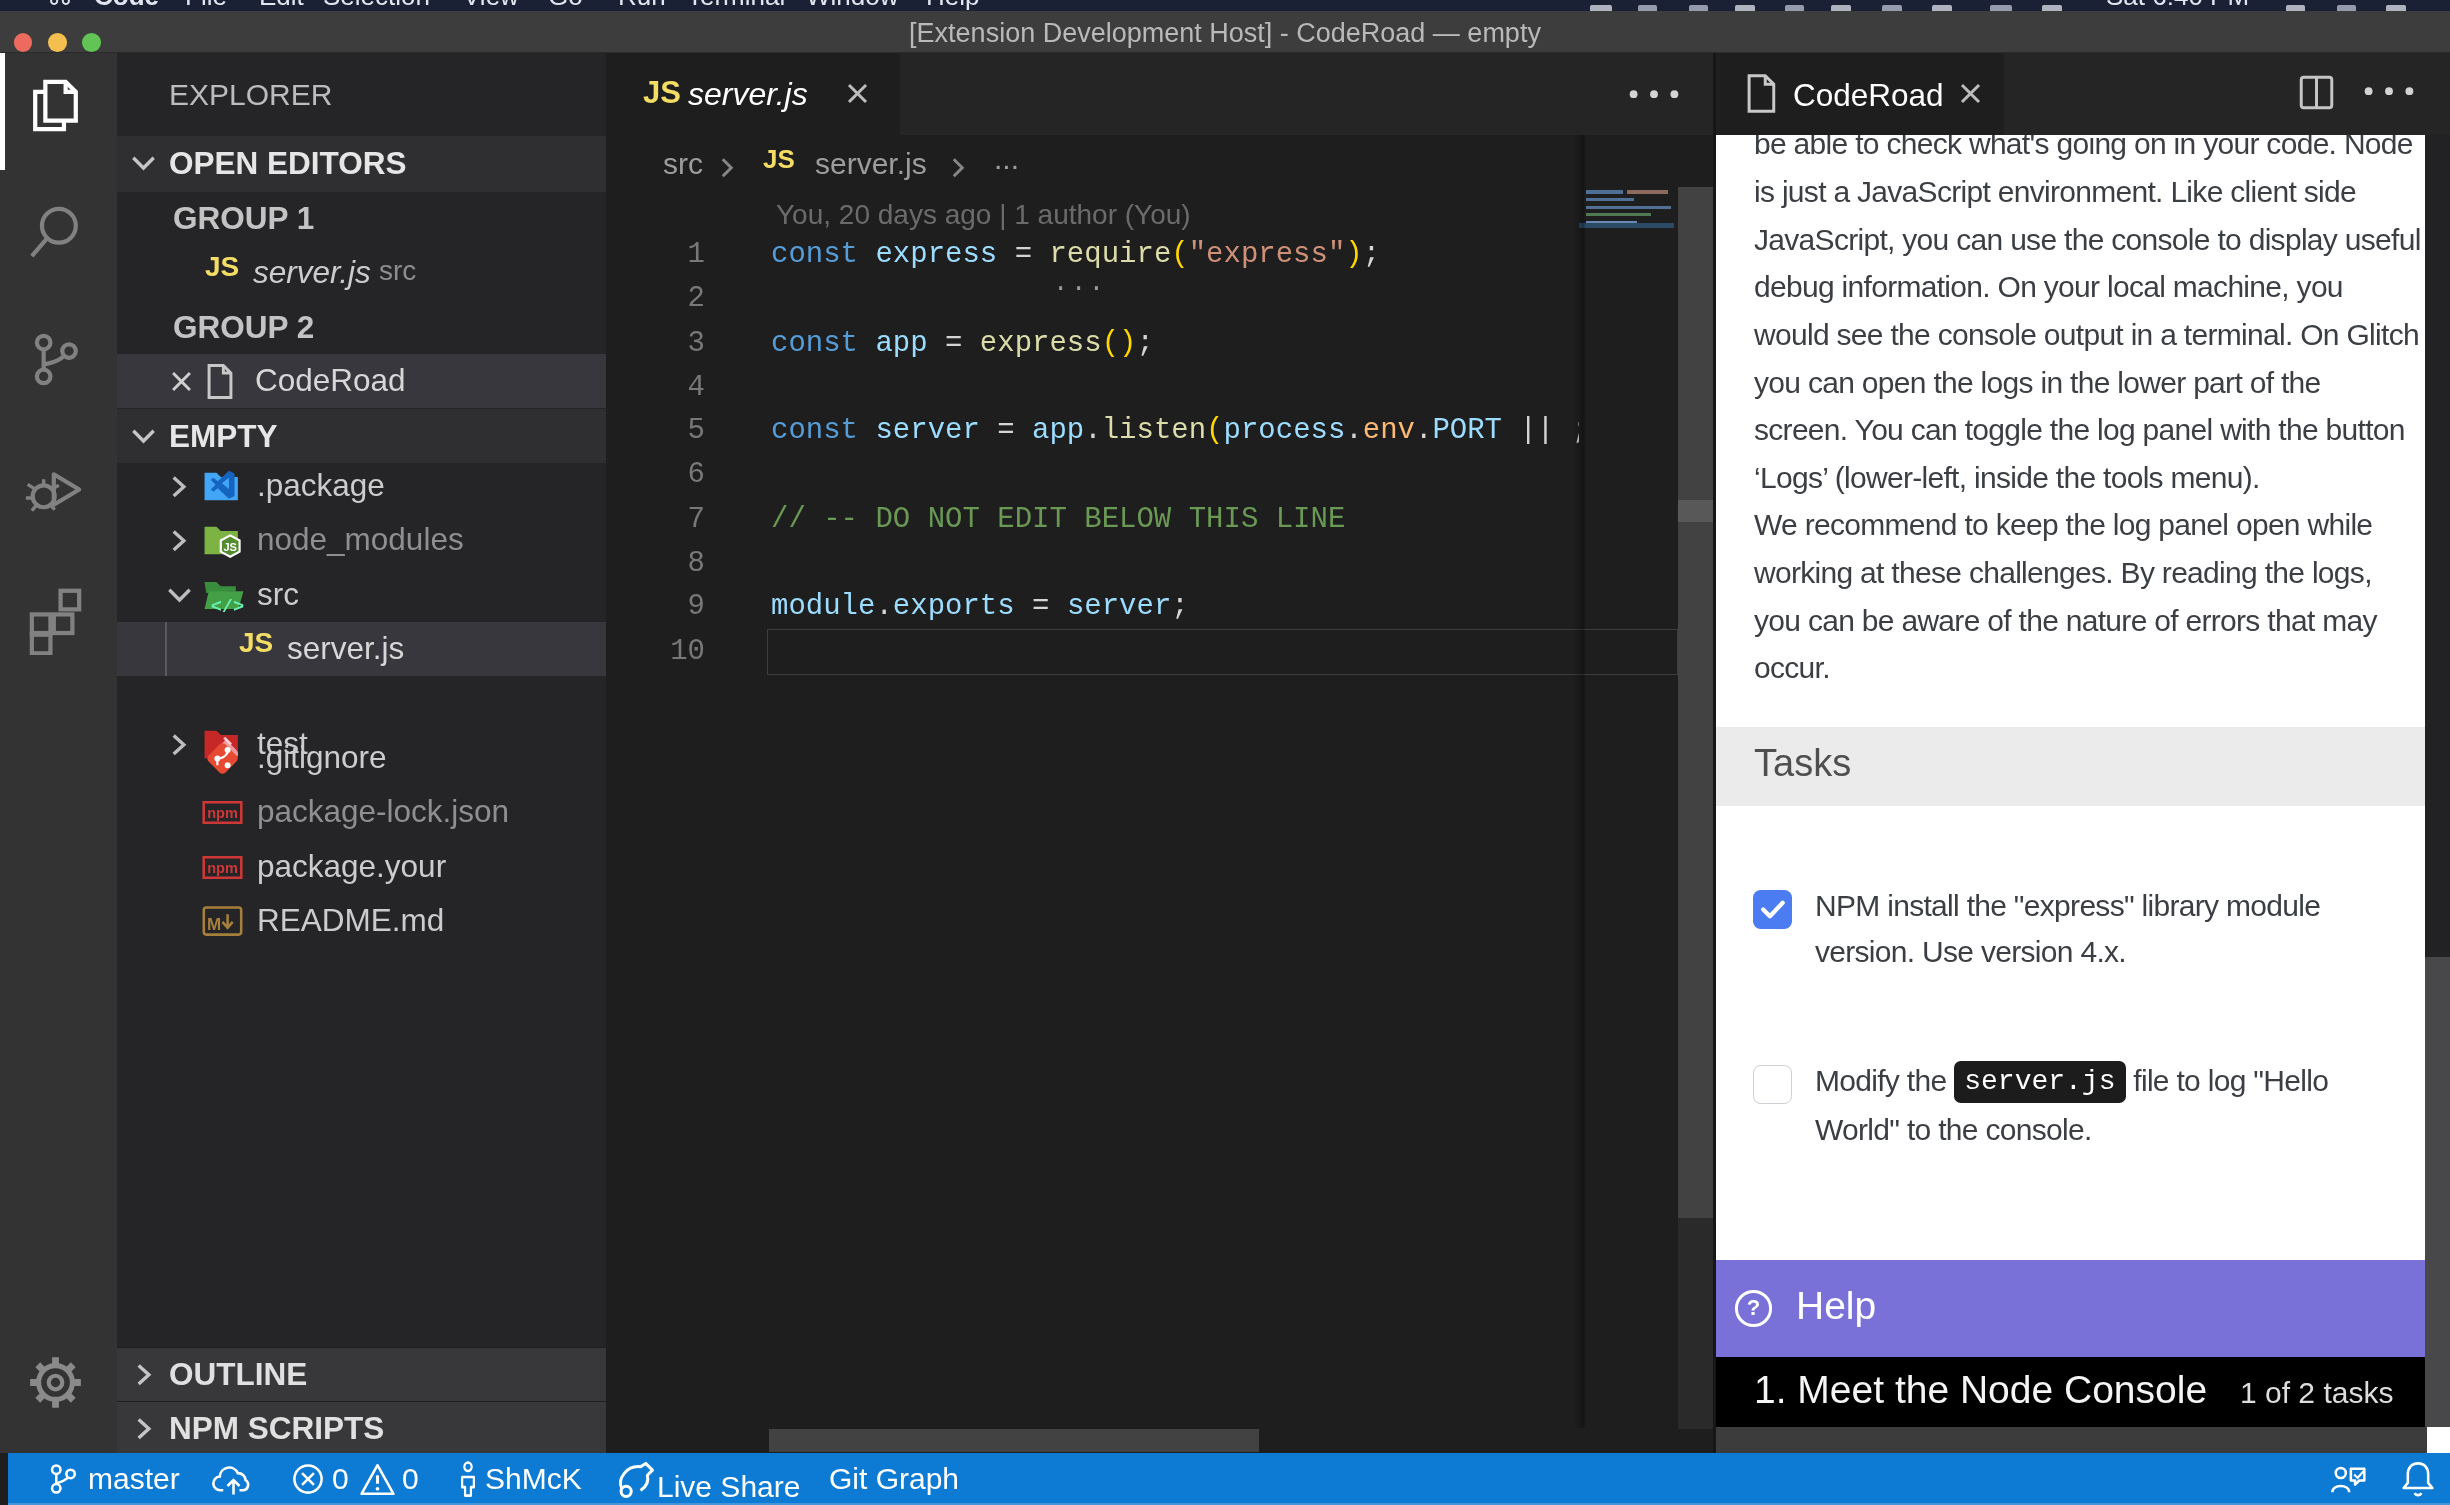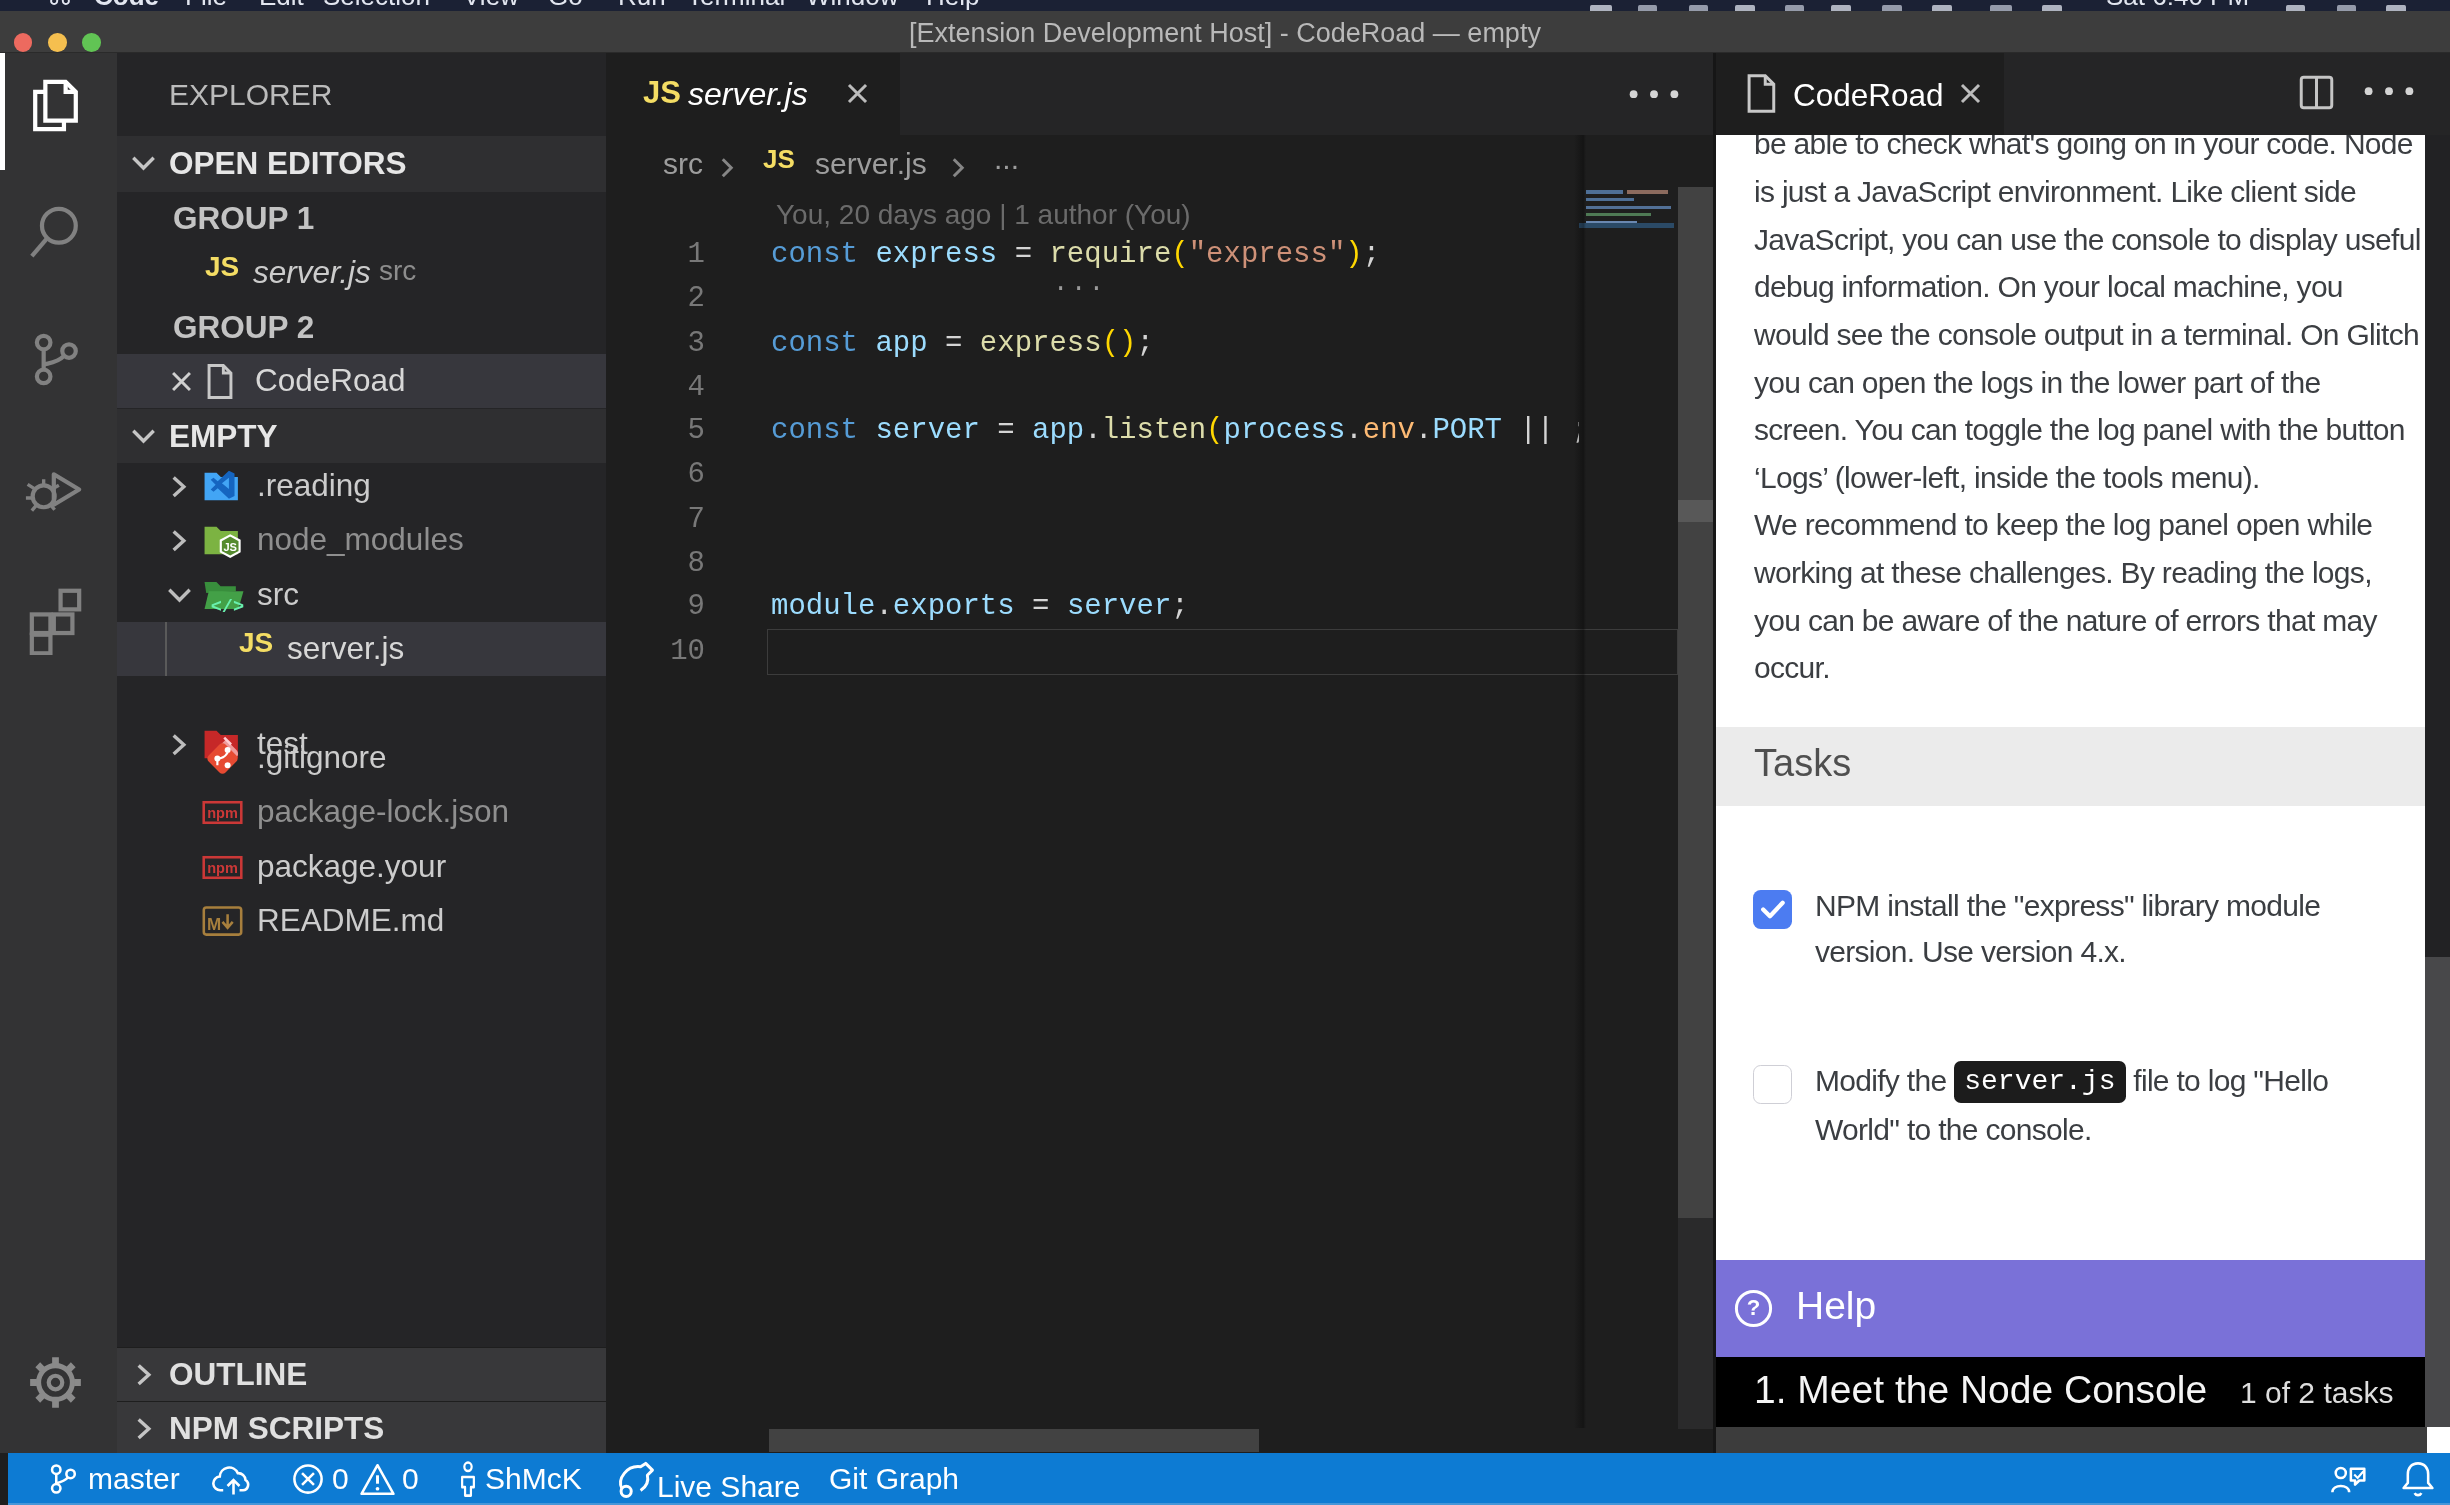--- a/index.html
+++ b/index.html
@@ -132,21 +132,21 @@
   </div>
 
   <div class="abs" style="left:0;top:406px;width:489px;height:54px;">
     <svg class="abs" style="left:49px;top:14.5px;" width="25.5" height="25.5" viewBox="0 0 30 30">
         <path d="M9 4 l12 11 l-12 11" stroke="#bdbdbd" stroke-width="4" fill="none"></path>
       </svg>
     <svg class="abs" style="left:85px;top:6.8px;" width="41" height="41" viewBox="0 0 48 48">
       <path d="M3 8 h14 l5 5 h20 v27 h-39 z" fill="#42a5f5"></path>
       <path d="M36 14 L20 29 l-6 -5 -4 3 7 7 -7 7 4 3 6 -5 16 15 8 -4 V18 z M36 24 v16 l-10 -8 z" fill="#1565c0" transform="translate(2,-6) scale(0.82)"></path>
     </svg>
-    <div class="abs" style="left:140px;top:7.7px;font-size:31.5px;color:#cccccc;">.reading</div>
+    <div class="abs" style="left:140px;top:7.7px;font-size:31.5px;color:#cccccc;">.package</div>
   </div>
 
   <div class="abs" style="left:0;top:460px;width:489px;height:54px;">
     <svg class="abs" style="left:49px;top:14.5px;" width="25.5" height="25.5" viewBox="0 0 30 30">
         <path d="M9 4 l12 11 l-12 11" stroke="#bdbdbd" stroke-width="4" fill="none"></path>
       </svg>
     <svg class="abs" style="left:85px;top:6.8px;" width="41" height="41" viewBox="0 0 48 48">
       <path d="M3 8 h14 l5 5 h20 v27 h-39 z" fill="#7cb342"></path>
       <path d="M33 18 l11 6 v13 l-11 6 -11 -6 V24 z" fill="#558b2f" stroke="#ffffff" stroke-width="2.5"></path>
       <text x="33" y="36" font-size="13" fill="#ffffff" text-anchor="middle" font-family="Liberation Sans" font-weight="bold">JS</text>
@@ -281,20 +281,21 @@
       <div class="abs" style="right:0;top:397px;">9</div>
       <div class="abs" style="right:0;top:442px;">10</div>
     </div>
 
     <div class="abs" style="left:160px;top:436px;width:911px;height:46px;border:1.7px solid #3c3c3c;"></div>
 
     <div class="abs" style="left:164px;top:0;width:808px;height:510px;overflow:hidden;color:#d4d4d4;white-space:nowrap;">
       <div class="abs" style="left:0;top:45px;"><span style="color:#569cd6">const</span> <span style="color:#9cdcfe">express</span> = <span style="color:#dcdcaa">require</span><span style="color:#ffd700">(</span><span style="color:#ce9178">"express"</span><span style="color:#ffd700">)</span>;</div>
       <div class="abs" style="left:0;top:134px;"><span style="color:#569cd6">const</span> <span style="color:#9cdcfe">app</span> = <span style="color:#dcdcaa">express</span><span style="color:#ffd700">()</span>;</div>
       <div class="abs" style="left:0;top:221px;"><span style="color:#569cd6">const</span> <span style="color:#9cdcfe">server</span> = <span style="color:#9cdcfe">app</span>.<span style="color:#dcdcaa">listen</span><span style="color:#ffd700">(</span><span style="color:#9cdcfe">process</span>.<span style="color:#fdba74">env</span>.<span style="color:#9cdcfe">PORT</span> || ;</div>
+      <div class="abs" style="left:0;top:310px;color:#6a9955;">// -- DO NOT EDIT BELOW THIS LINE</div>
       <div class="abs" style="left:0;top:397px;"><span style="color:#9cdcfe">module</span>.<span style="color:#9cdcfe">exports</span> = <span style="color:#9cdcfe">server</span>;</div>
     </div>
 
     <div class="abs" style="left:446px;top:88px;width:60px;height:6.8px;color:#9b9b9b;font-size:25.5px;letter-spacing:2.6px;line-height:6.8px;">...</div>
   </div>
 
   <div class="abs" style="left:972px;top:134px;width:100px;height:102px;">
     <div class="abs" style="left:6.8px;top:3.4px;width:37px;height:3.4px;background:#4e6f96;"></div>
     <div class="abs" style="left:48px;top:3.4px;width:41px;height:3.4px;background:#8c6b5e;"></div>
     <div class="abs" style="left:6.8px;top:11px;width:48px;height:3.4px;background:#4e6f96;"></div>

